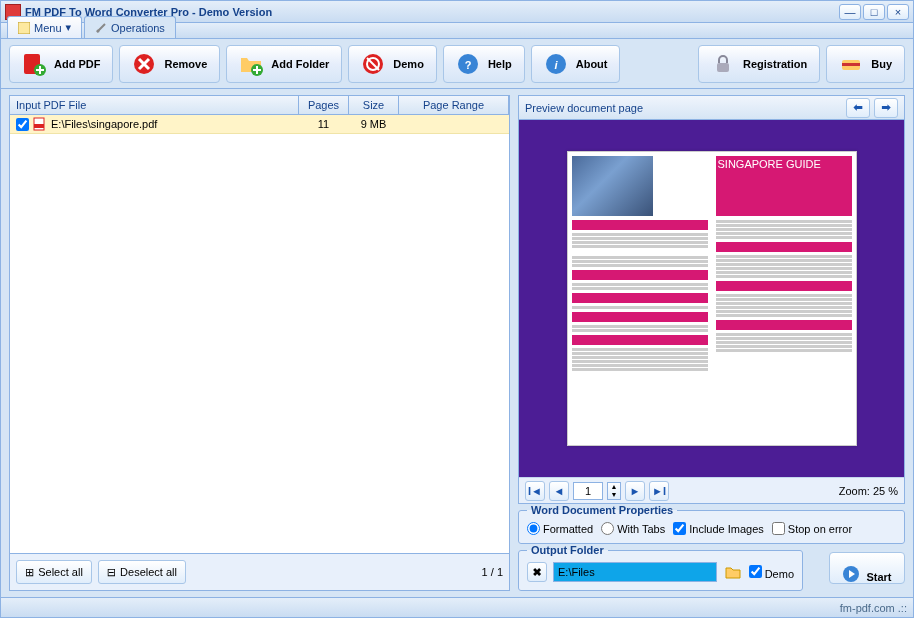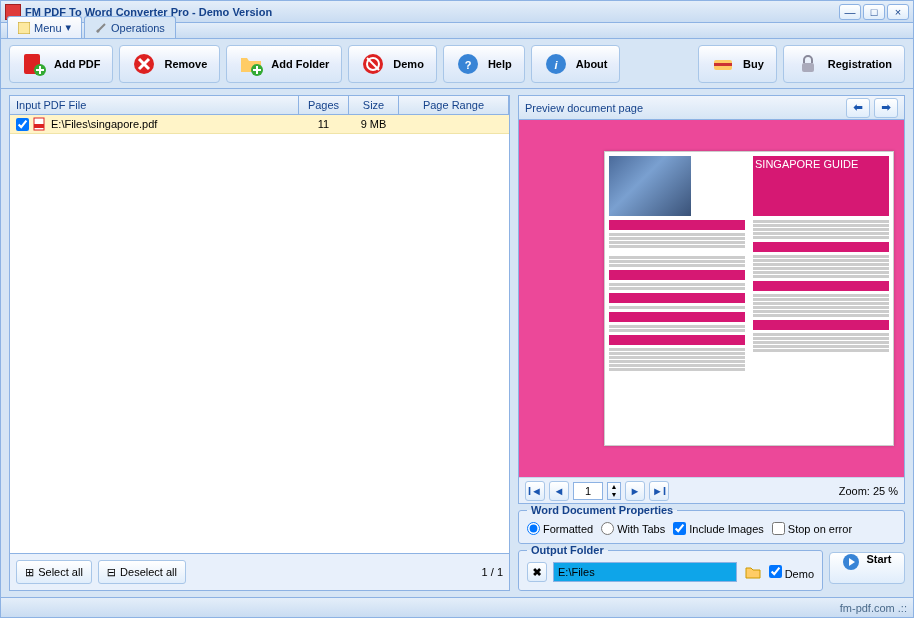--- a/index.html
+++ b/index.html
@@ -38,21 +38,21 @@
 
 .left-footer { border-top: 1px solid #8db2e3; padding: 6px; background: #e8f0fb; display: flex; align-items: center; gap: 6px; }
 .smallbtn { height: 24px; padding: 0 8px; display: flex; align-items: center; gap: 4px; border: 1px solid #a8c6e8; background: linear-gradient(#fff,#e0edfb); border-radius: 3px; cursor: pointer; }
 .left-footer .spacer { flex: 1; }
 
 .right { width: 387px; display: flex; flex-direction: column; gap: 0; }
 
 .preview-box { border: 1px solid #8db2e3; background: #e8f0fb; display: flex; flex-direction: column; flex: 1; }
 .preview-head { height: 24px; display: flex; align-items: center; padding: 0 6px; background: linear-gradient(#f0f5fc,#d6e5f5); border-bottom: 1px solid #8db2e3; gap:4px;}
 .navarrow { width: 24px; height: 20px; border: 1px solid #a8c6e8; background: linear-gradient(#fff,#e0edfb); border-radius: 3px; cursor: pointer; display:flex;align-items:center;justify-content:center;color:#1b56b0;font-weight:bold;}
-.preview-body { flex: 1; background: #ec4899; display:flex;align-items:center;justify-content:flex-end; padding: 10px; }
+.preview-body { flex: 1; background: #4c1d95; display:flex;align-items:center;justify-content:center; padding: 10px; }
 .doc-preview { width: 290px; height: 295px; background: #fff; border: 1px solid #ccc; box-shadow: 0 0 3px rgba(0,0,0,0.2); display:flex; }
 .doc-left { width: 50%; padding: 4px; font-size: 4px; }
 .doc-right { width: 50%; padding: 4px; font-size: 4px; }
 .doc-header { height: 60px; display:flex; gap: 2px; margin-bottom: 4px;}
 .doc-photo { width: 60%; background: linear-gradient(135deg,#4a6a9a,#7aa0d0 40%,#3a5278); }
 .doc-title { width: 40%; background: #d61873; }
 .doc-section { height: 10px; background: #d61873; margin: 3px 0; }
 .doc-text { height: 3px; background: #ccc; margin: 1px 0; }
 
 .preview-foot { height: 26px; background: #e8f0fb; border-top: 1px solid #c4d6ed; display: flex; align-items: center; padding: 0 6px; gap: 4px; }
@@ -63,21 +63,21 @@
 fieldset { border: 1px solid #8db2e3; border-radius: 3px; padding: 6px 8px 8px 8px; background: #e8f0fb; }
 legend { color: #15428b; font-weight: bold; padding: 0 4px; }
 .props-row { display: flex; align-items: center; gap: 8px; flex-wrap: wrap; }
 .props-row label { display: flex; align-items: center; gap: 3px; cursor: pointer; }
 
 .output-row { display: flex; align-items: center; gap: 6px; }
 .xbtn { width: 20px; height: 20px; border: 1px solid #a8c6e8; background: linear-gradient(#fff,#e0edfb); border-radius:3px; cursor:pointer; display:flex;align-items:center;justify-content:center;font-weight:bold;}
 .pathinput { flex: 1; height: 20px; border: 1px solid #8db2e3; background: #0ea5e9; padding: 0 4px; }
 .folderbtn { width: 20px; height: 20px; cursor: pointer; display:flex;align-items:center;justify-content:center;}
 
-.startbtn { width: 76px; height: 32px; border: 1px solid #a8c6e8; background: linear-gradient(#fff,#e0edfb); border-radius: 4px; cursor: pointer; display:flex;align-items:flex-start;justify-content:center;gap:6px;font-weight:bold;}
+.startbtn { width: 76px; height: 32px; border: 1px solid #a8c6e8; background: linear-gradient(#fff,#e0edfb); border-radius: 4px; cursor: pointer; display:flex;align-items:flex-end;justify-content:center;gap:6px;font-weight:bold;margin-left:20px;}
 
 .statusbar { height: 20px; background: linear-gradient(#e4eef9,#c9dcf2); border-top: 1px solid #8db2e3; display: flex; align-items: center; padding: 0 6px; }
 .statusbar .link { margin-left: auto; color: #4a6a8a; cursor: pointer; }
 
 .output-fieldset-row { display:flex; gap:6px; align-items: stretch;}
 .output-fieldset-row fieldset { flex:1; }
 
 svg { display: block; }
 input[type=checkbox], input[type=radio] { cursor: pointer; }
 </style>
@@ -166,34 +166,34 @@
             <circle cx="12" cy="12" r="10" fill="#3884d6"></circle>
             <text x="12" y="17" text-anchor="middle" fill="#fff" font-size="14" font-weight="bold" font-style="italic">i</text>
           </svg>
         </div>
       <span>About</span>
     </div>
     <div class="spacer"></div>
     <div class="toolbtn">
       <div class="bicon">
           <svg width="24" height="24">
+            <rect x="6" y="11" width="12" height="9" rx="2" fill="#aab"></rect>
+            <path d="M8 11V8a4 4 0 018 0v3" fill="none" stroke="#889" stroke-width="2"></path>
+          </svg>
+        </div>
+      <span>Registration</span>
+    </div>
+    <div class="toolbtn">
+      <div class="bicon">
+          <svg width="24" height="24">
             <rect x="3" y="8" width="18" height="10" rx="2" fill="#fc6"></rect>
             <rect x="3" y="11" width="18" height="3" fill="#c33"></rect>
           </svg>
         </div>
       <span>Buy</span>
-    </div>
-    <div class="toolbtn">
-      <div class="bicon">
-          <svg width="24" height="24">
-            <rect x="6" y="11" width="12" height="9" rx="2" fill="#aab"></rect>
-            <path d="M8 11V8a4 4 0 018 0v3" fill="none" stroke="#889" stroke-width="2"></path>
-          </svg>
-        </div>
-      <span>Registration</span>
     </div>
   </div>
 
   <div class="content">
 
     <div class="left">
       <div class="thead">
         <div class="col col-file">Input PDF File</div>
         <div class="col col-pages">Pages</div>
         <div class="col col-size">Size</div>

